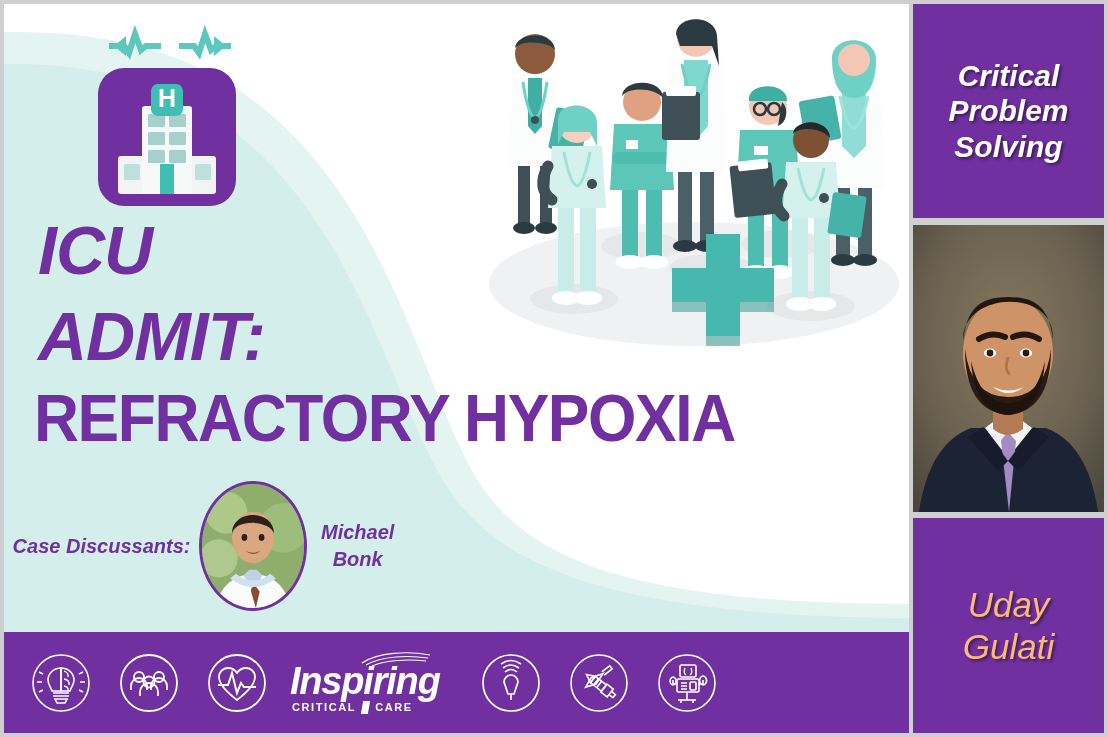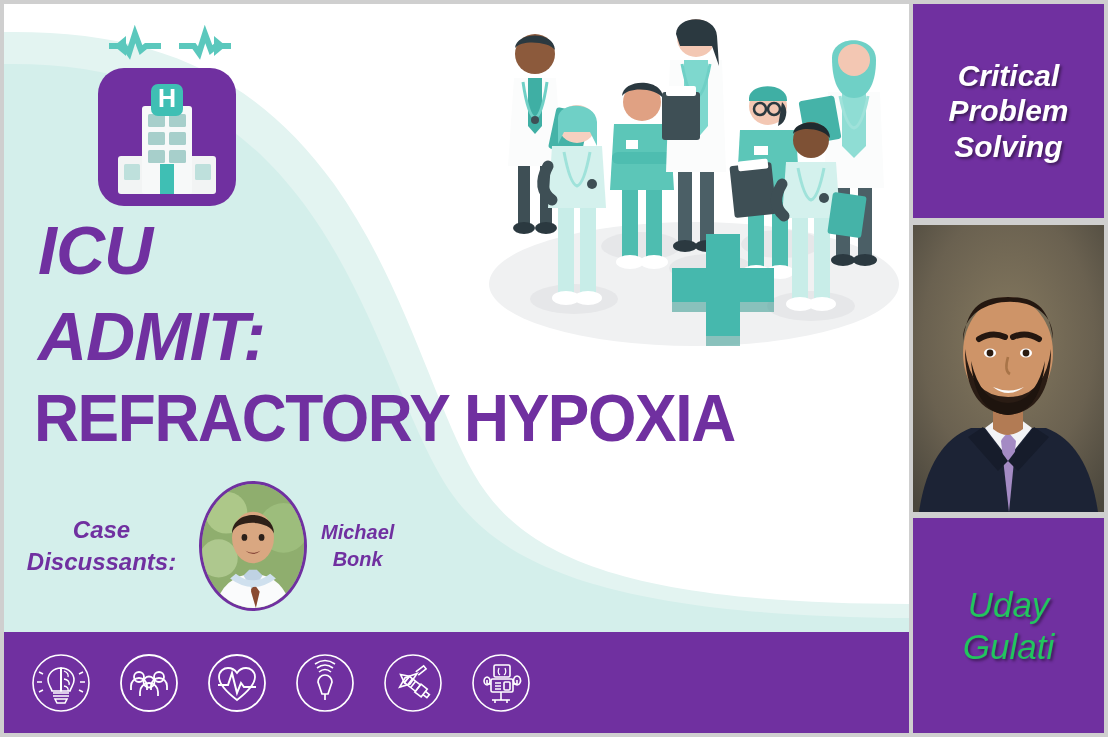--- a/index.html
+++ b/index.html
@@ -76,21 +76,21 @@
   #discussants-row {
     position:absolute; left:0; top:462px;
     width:905px; height:160px;
     display:flex; align-items:center;
   }
   #discussants-label {
     width:195px;
     text-align:center;
     font-style:italic;
     font-weight:bold;
-    font-size:24px;
+    font-size:20px;
     line-height:1.35;
     color:#7030a0;
   }
   .discussant {
     display:flex; align-items:center;
     margin-right:6px;
   }
   .portrait {
     width:108px; height:130px;
     border-radius:50%;
@@ -190,21 +190,21 @@
   #rc-name {
     position:absolute; left:0; top:514px;
     width:191px; height:215px;
     background:#7030a0;
     display:flex; align-items:center; justify-content:center;
   }
   #rc-name-text {
     font-style:italic;
     font-size:35px;
     line-height:1.18;
-    color:#22c55e;
+    color:#fdba74;
     text-align:center;
     white-space:pre-line;
     text-shadow:2px 2px 3px rgba(0,0,0,0.45);
   }
 </style>
 </head>
 <body>
 
 <div id="slide">
 
@@ -440,20 +440,33 @@
 
       <div class="bar-icon">
         <svg viewBox="0 0 62 62" fill="none" stroke="#ffffff" stroke-width="1.8">
           <circle cx="31" cy="31" r="28"></circle>
           <path d="M31,48 C18,38 13,31 13,25 C13,19 18,16 22,16 C26,16 29,18 31,21
                    C33,18 36,16 40,16 C44,16 49,19 49,25 C49,31 44,38 31,48 Z"></path>
           <path d="M12,33 h10 l4,-12 l5,20 l4,-10 l3,4 h12" stroke-width="2"></path>
         </svg>
       </div>
 
+      <div id="logo-block">
+        <svg id="logo-swoosh" viewBox="0 0 72 16" fill="none" stroke="#ffffff" stroke-width="1.1">
+          <path d="M2,13 C18,2 48,1 70,5"></path>
+          <path d="M6,15 C22,6 48,5 68,8"></path>
+          <path d="M12,16 C26,10 48,9 66,11"></path>
+        </svg>
+        <div id="logo-word">Inspiring</div>
+        <div id="logo-sub">
+          <span class="logo-sub-word">CRITICAL</span>
+          <span id="logo-sub-bar"></span>
+          <span class="logo-sub-word">CARE</span>
+        </div>
+      </div>
 
       <div class="bar-icon">
         <svg viewBox="0 0 62 62" fill="none" stroke="#ffffff" stroke-width="1.7">
           <circle cx="31" cy="31" r="28"></circle>
           <path d="M24,30 a7,7 0 0 1 14,0 l-4,12 h-6 Z"></path>
           <path d="M31,42 v6"></path>
           <path d="M25,20 q6,-5 12,0" stroke-width="1.6"></path>
           <path d="M23,16 q8,-6 16,0" stroke-width="1.6"></path>
           <path d="M21,12 q10,-7 20,0" stroke-width="1.6"></path>
         </svg>

